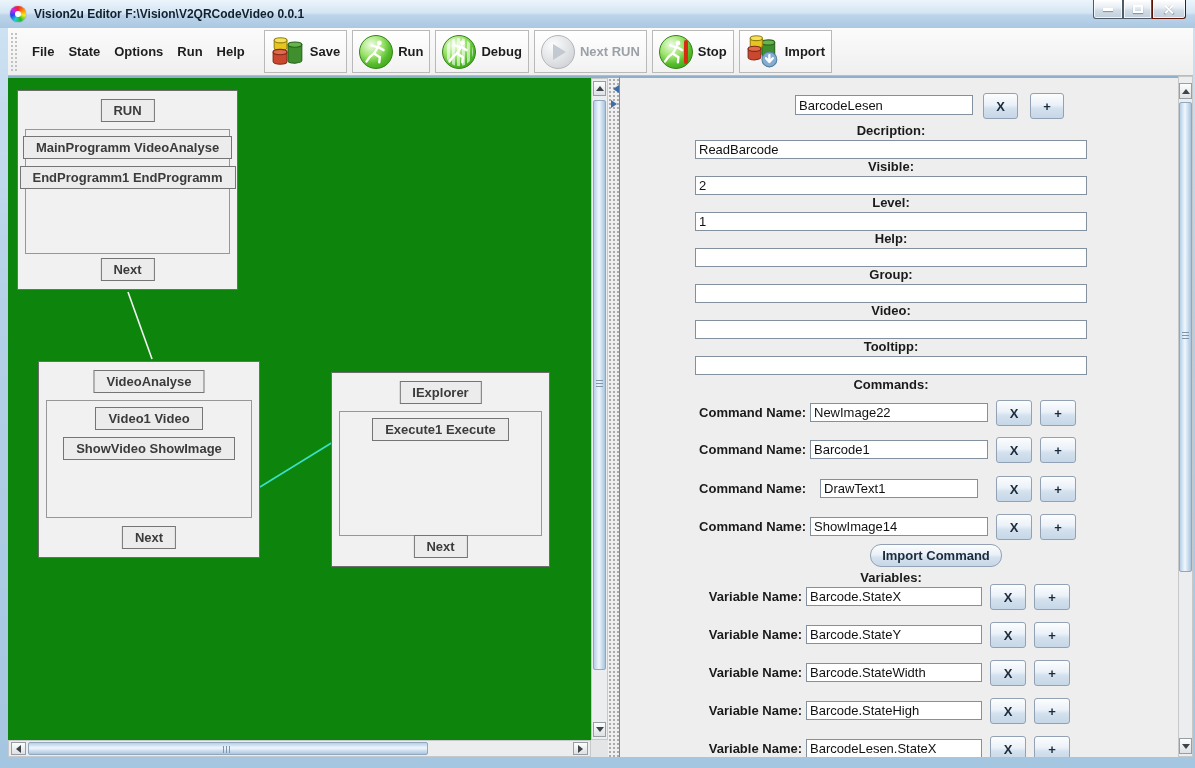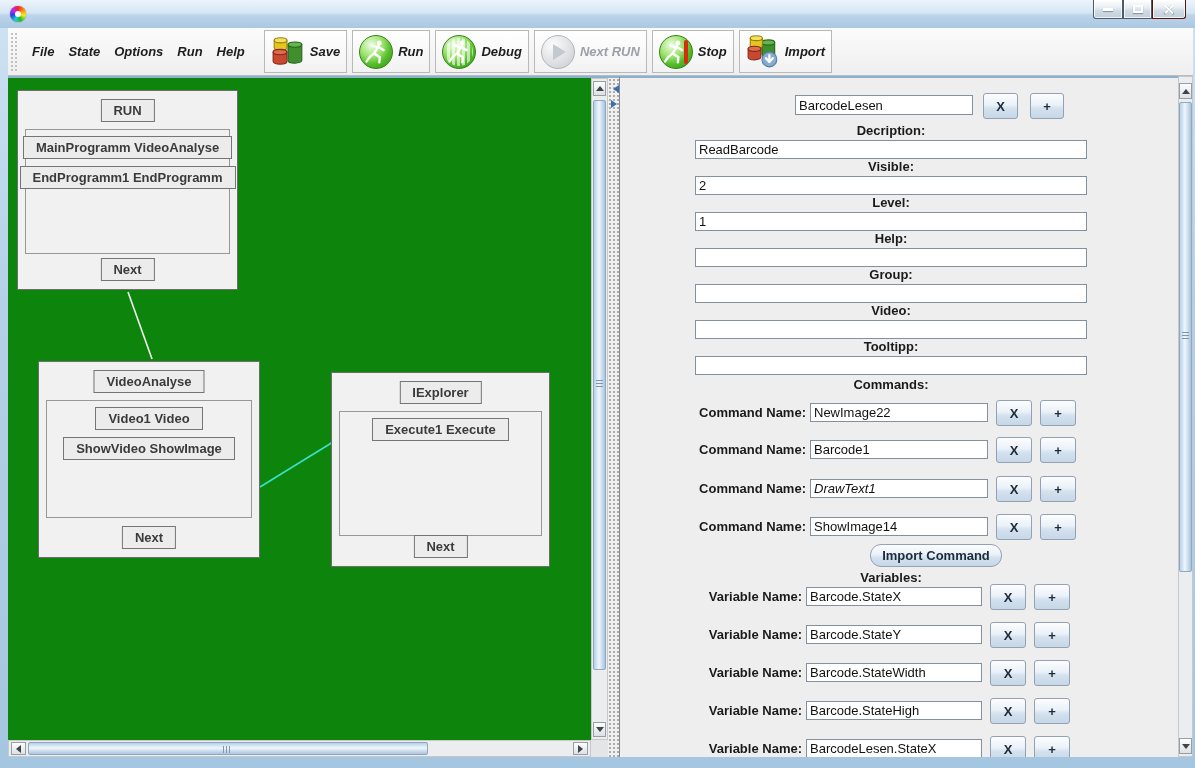--- a/index.html
+++ b/index.html
@@ -26,21 +26,21 @@
   .glyph-min{ width:10px; height:3px; background:#fff; box-shadow:0 1px 1px rgba(0,0,0,.35); }
   .glyph-max{ width:10px; height:8px; border:2px solid #fff; box-shadow:0 1px 1px rgba(0,0,0,.3); }
   .glyph-close{ position:relative; width:11px; height:11px; }
   .glyph-close::before,.glyph-close::after{ content:""; position:absolute; left:4.5px; top:0; width:2.4px; height:11px;
     background:#fff; box-shadow:0 1px 1px rgba(0,0,0,.35); }
   .glyph-close::before{ transform:rotate(45deg);} .glyph-close::after{ transform:rotate(-45deg);}
 
   
   .menubar{ position:absolute; left:8px; top:28px; width:1185px; height:48px;
     background:linear-gradient(180deg,#fbfbfb,#efefef); border-bottom:1px solid #b4bcc4;
-    display:flex; align-items:center;font-style:italic; }
+    display:flex; align-items:center; }
   .grip{ width:9px; height:40px; margin-left:2px; margin-right:6px; flex:none;
     background-image:radial-gradient(circle,#c2c2c2 1px,transparent 1.3px); background-size:4px 4px; }
   .menu-item{ padding:0 7px; font-size:13px; font-weight:bold; color:#1d1d1d; line-height:46px; cursor:default; }
   .tb-btn{ display:flex; align-items:center; gap:5px; height:43px; padding:0 6px; margin-left:5px; cursor:default;
     border:1px solid #b9b9b9; background:linear-gradient(180deg,#ffffff,#f2f2f2); font-size:13px; font-weight:bold; color:#1d1d1d; white-space:nowrap; }
   .tb-btn.first{ margin-left:12px; }
   .tb-btn.disabled{ color:#9ba1a7; }
   .tb-icon{ position:relative; width:34px; height:34px; flex:none; }
   .orb{ position:absolute; inset:0; border-radius:50%; overflow:hidden;
     background:radial-gradient(circle at 35% 28%,#effce5,#9ce36c 38%,#55bd2c 62%,#2f9413); border:1px solid #37831a; }
@@ -103,20 +103,21 @@
   .import-btn{ position:absolute; left:250px; top:466px; width:132px; height:23px; border:1px solid #92a1b3; border-radius:11px;
     background:linear-gradient(180deg,#fcfdfe,#eaf1f8 45%,#d4e1ee 60%,#c6d7e7); font:bold 13px "Liberation Sans",sans-serif; color:#1b2b3b; cursor:default; }
 </style>
 </head>
 <body>
 
 <div class="window">
 
   <div class="titlebar">
     <span class="app-icon"></span>
+    <span class="title-text">Vision2u Editor F:\Vision\V2QRCodeVideo 0.0.1</span>
     <div class="win-controls">
       <div class="win-btn min">
           <span class="glyph-min"></span>
         </div>
       <div class="win-btn max">
           <span class="glyph-max"></span>
         </div>
       <div class="win-btn close">
           <span class="glyph-close"></span>
         </div>
@@ -317,21 +318,21 @@
       <button class="nbtn" style="left:420px;">+</button>
     </div>
     <div class="prow" style="top:359px;">
       <span class="flabel" style="left:0;width:186px;">Command Name:</span>
       <input class="tfield" style="left: 190px; top: 3px; width: 178px;" value="Barcode1">
       <button class="nbtn" style="left:376px;">X</button>
       <button class="nbtn" style="left:420px;">+</button>
     </div>
     <div class="prow" style="top:398px;">
       <span class="flabel" style="left:0;width:186px;">Command Name:</span>
-      <input class="tfield" style="left: 190px; top: 3px; width: 178px; font-style: italic;" value="DrawText1">
+      <input class="tfield" style="left: 200px; top: 3px; width: 158px;" value="DrawText1">
       <button class="nbtn" style="left:376px;">X</button>
       <button class="nbtn" style="left:420px;">+</button>
     </div>
     <div class="prow" style="top:436px;">
       <span class="flabel" style="left:0;width:186px;">Command Name:</span>
       <input class="tfield" style="left: 190px; top: 3px; width: 178px;" value="ShowImage14">
       <button class="nbtn" style="left:376px;">X</button>
       <button class="nbtn" style="left:420px;">+</button>
     </div>
 

